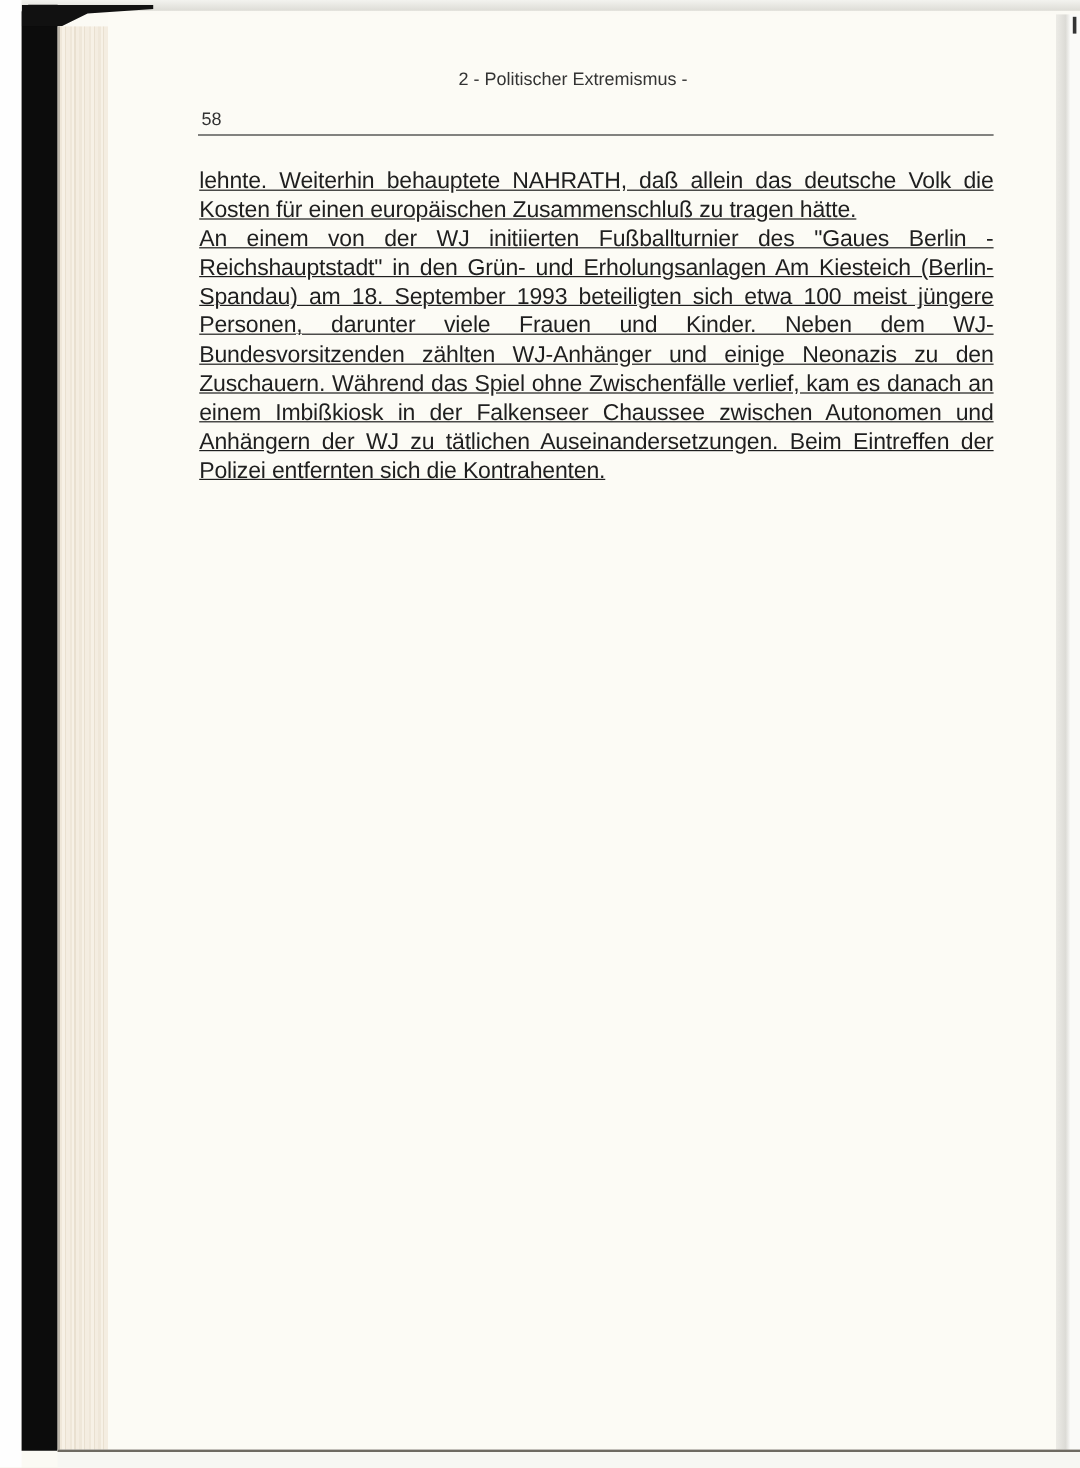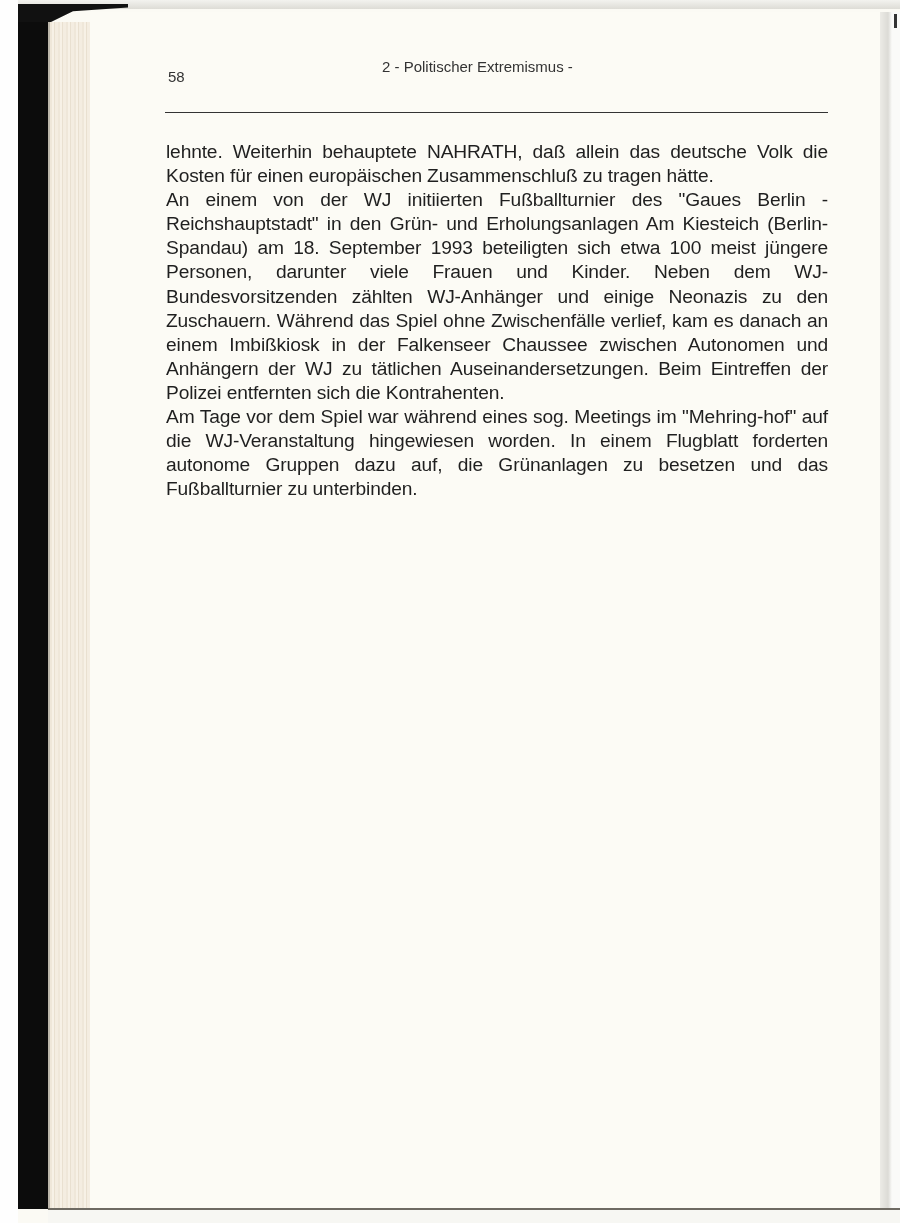--- a/index.html
+++ b/index.html
@@ -80,21 +80,21 @@
     .bottom-strip {
       position: absolute;
       left: 48px; top: 1208px;
       width: 852px; height: 15px;
       background: #f7f7f3;
       border-top: 2px solid #6e6a62;
     }
 
     .page-number {
       position: absolute;
-      left: 168px; top: 68px;
+      left: 168px; top: 91px;
       font-size: 15px;
       color: #333;
     }
     .running-title {
       position: absolute;
       left: 382px; top: 58px;
       font-size: 15px;
       color: #333;
       white-space: nowrap;
       text-align: right;
@@ -114,20 +114,21 @@
       line-height: 24.1px;
       color: #1f1f1f;
       letter-spacing: -0.15px;
     }
     .body-text p {
       margin: 0;
       text-align: justify;
     }
     .body-text p.last-line-left {
       text-align-last: left;
+      text-decoration: underline;
     }
   </style>
 </head>
 <body>
 
 <div class="scan">
   <div class="white-left"></div>
   <div class="top-strip"></div>
   <div class="binding"></div>
   <div class="binding-top"></div>
@@ -137,15 +138,14 @@
   <div class="right-edge-mark"></div>
   <div class="bottom-strip"></div>
 
   <div class="page-number">58</div>
   <div class="running-title">2  - Politischer Extremismus -</div>
   <div class="header-rule"></div>
 
   <div class="body-text">
     <p class="last-line-left">lehnte. Weiterhin behauptete NAHRATH, daß allein das deutsche Volk die Kosten für einen europäischen Zusammenschluß zu tragen hätte.</p>
     <p class="last-line-left">An einem von der WJ initiierten Fußballturnier des "Gaues Berlin - Reichshauptstadt" in den Grün- und Erholungsanlagen Am Kiesteich (Berlin-Spandau) am 18. September 1993 beteiligten sich etwa 100 meist jüngere Personen, darunter viele Frauen und Kinder. Neben dem WJ-Bundesvorsitzenden zählten WJ-Anhänger und einige Neonazis zu den Zuschauern. Während das Spiel ohne Zwischenfälle verlief, kam es danach an einem Imbißkiosk in der Falkenseer Chaussee zwischen Autonomen und Anhängern der WJ zu tätlichen Auseinandersetzungen. Beim Eintreffen der Polizei entfernten sich die Kontrahenten.</p>
-    <p class="last-line-left">Am Tage vor dem Spiel war während eines sog. Meetings im "Mehring-hof" auf die WJ-Veranstaltung hingewiesen worden. In einem Flugblatt forderten autonome Gruppen dazu auf, die Grünanlagen zu besetzen und das Fußballturnier zu unterbinden.</p>
   </div>
 </div>
 
 </body></html>

